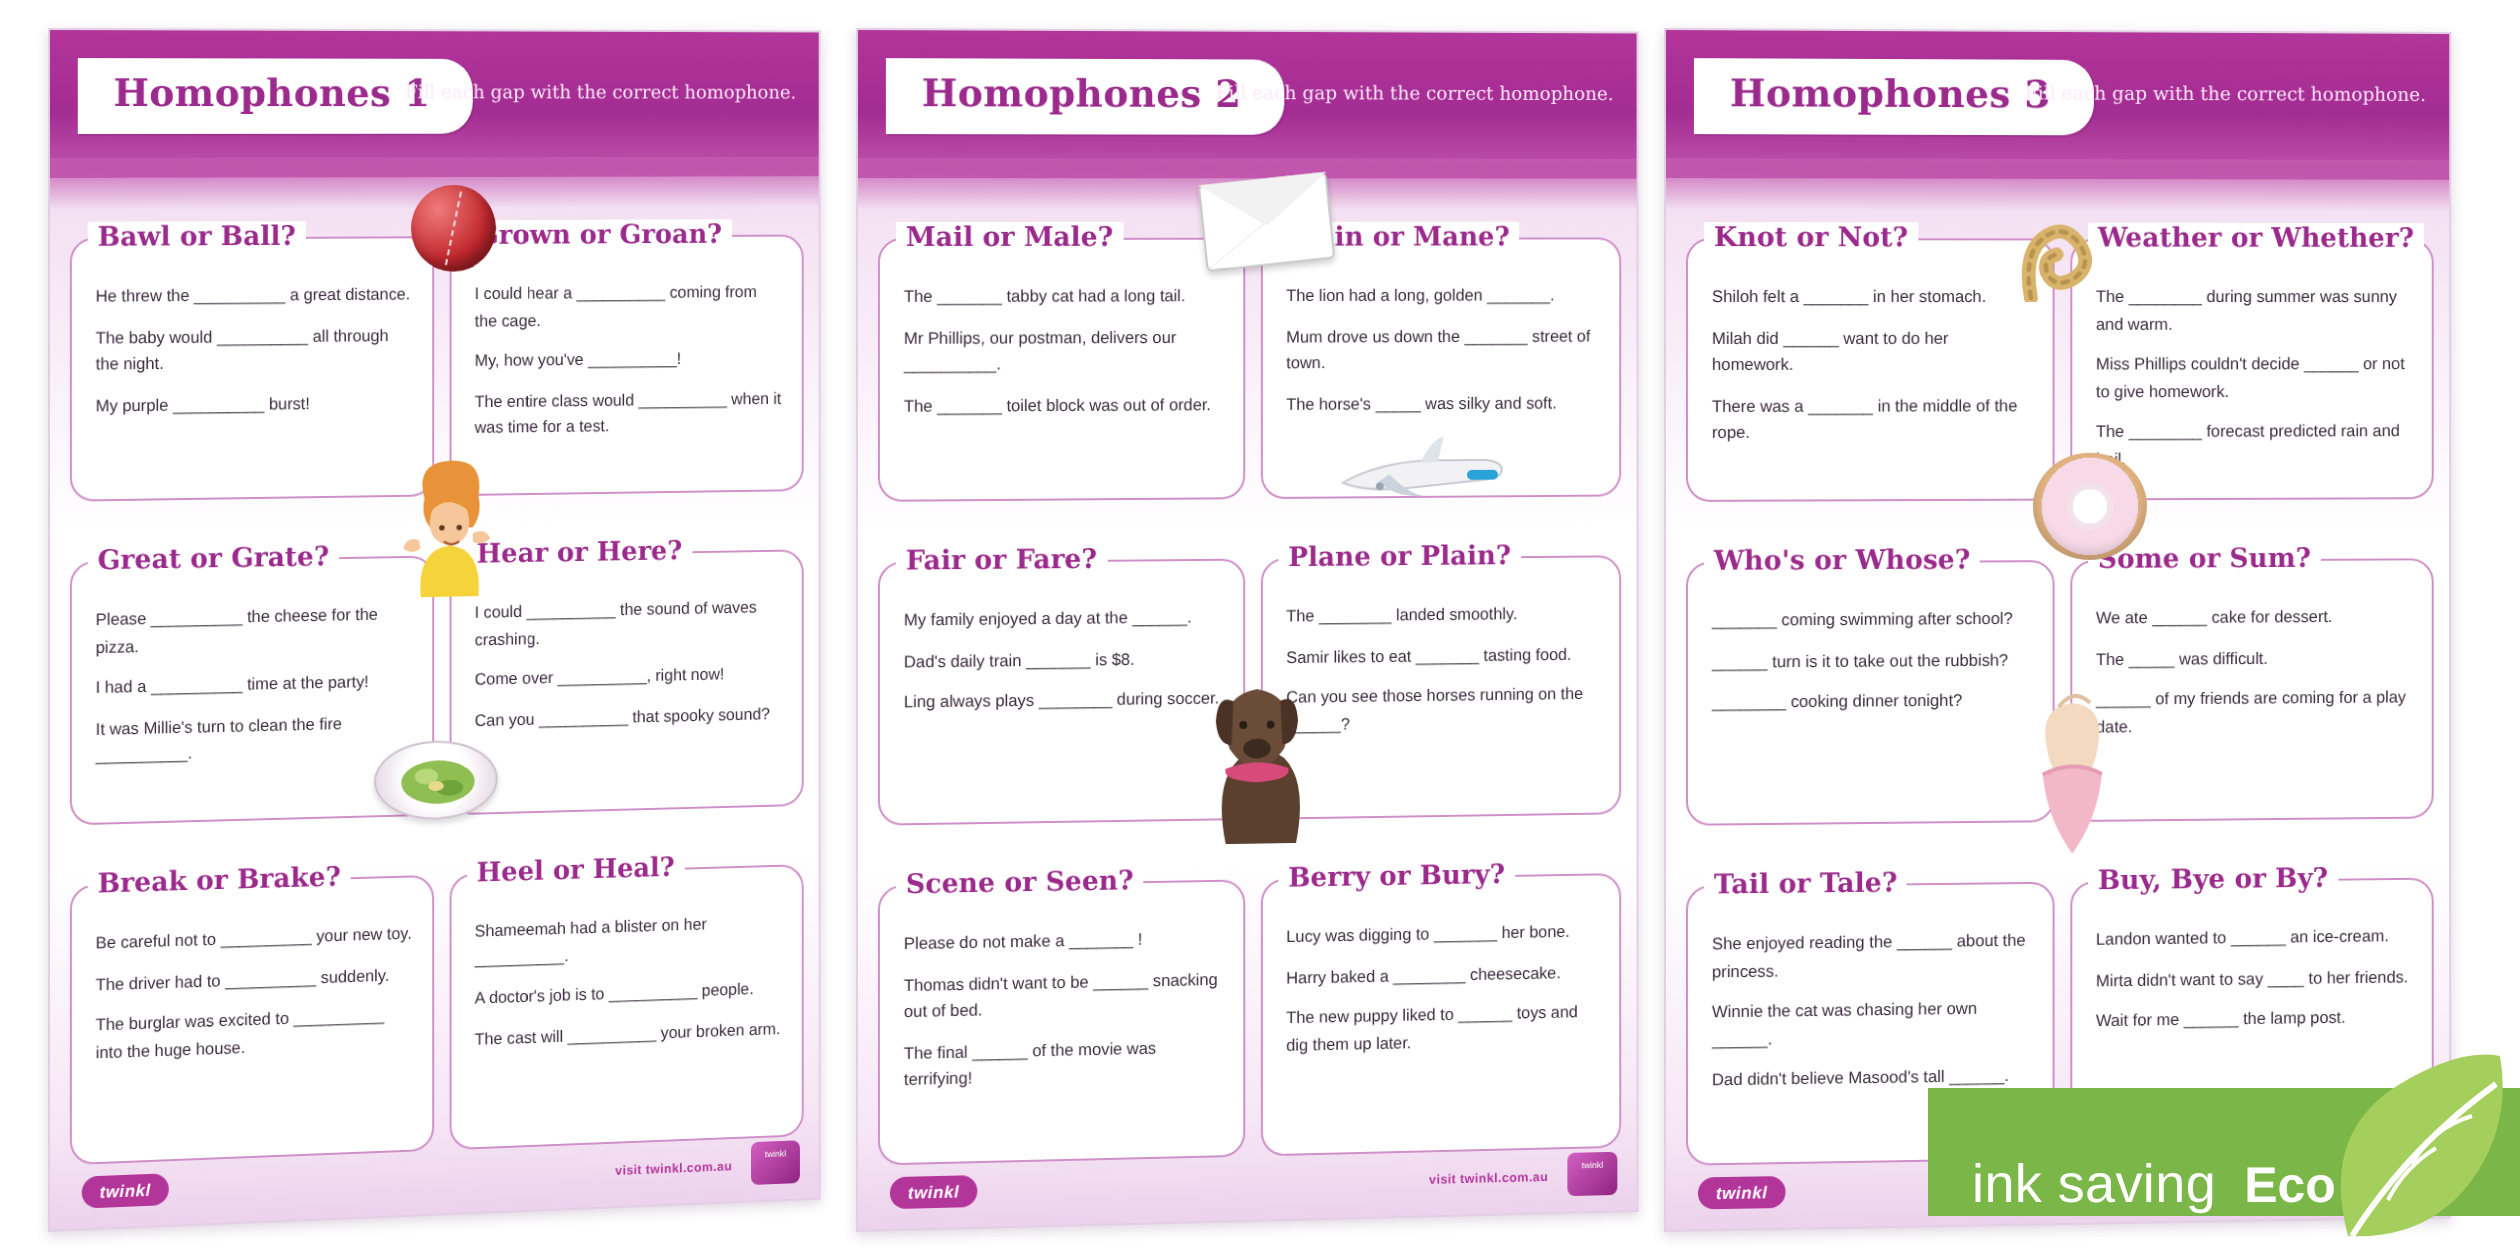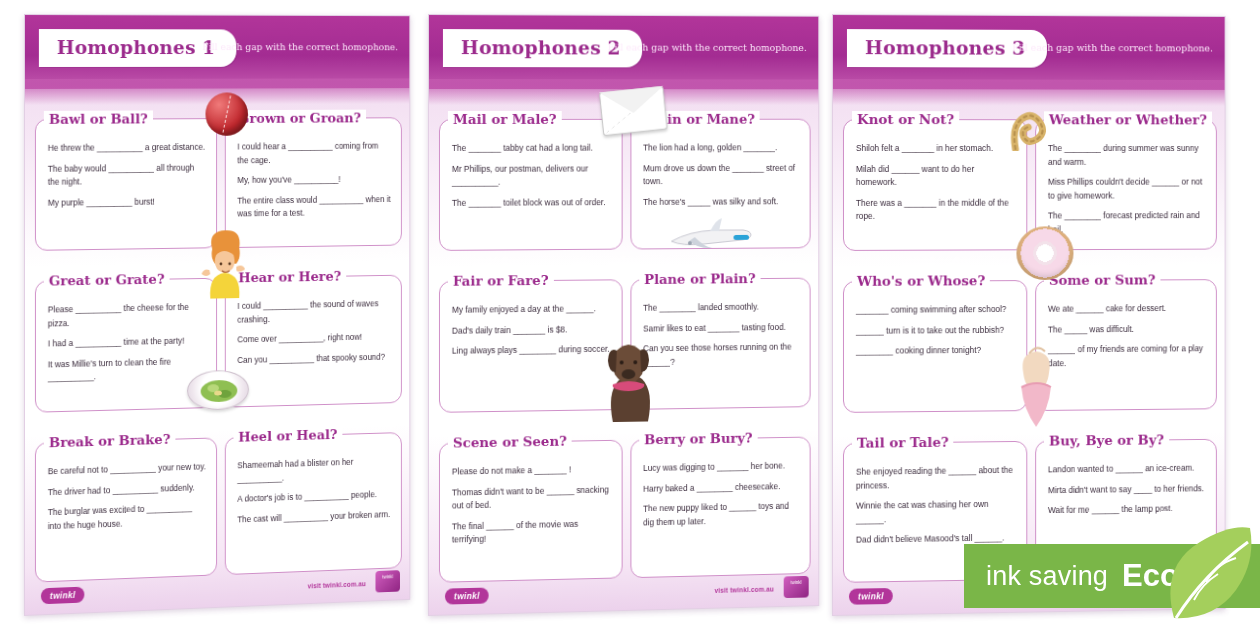--- a/index.html
+++ b/index.html
@@ -216,27 +216,27 @@
   
   .icecream { width: 54px; height: 96px; }
 
   
   .eco-banner {
     position: absolute;
     right: 0; bottom: 22px;
     width: 296px; height: 64px;
     background: #7ab648;
     display: flex;
-    align-items: center;
+    align-items: flex-end;
     padding-left: 22px;
     color: #ffffff;
     z-index: 50;
   }
   .eco-banner .eco-1 { font-size: 27px; font-weight: normal; letter-spacing: .2px; }
-  .eco-banner .eco-2 { font-size: 31px; font-weight: bold; margin-left: 14px; }
+  .eco-banner .eco-2 { font-size: 25px; font-weight: bold; margin-left: 14px; }
   .eco-leaf {
     position: absolute;
     right: 6px; bottom: 4px;
     width: 92px; height: 104px;
     z-index: 51;
   }
 </style>
 </head>
 <body>
 

